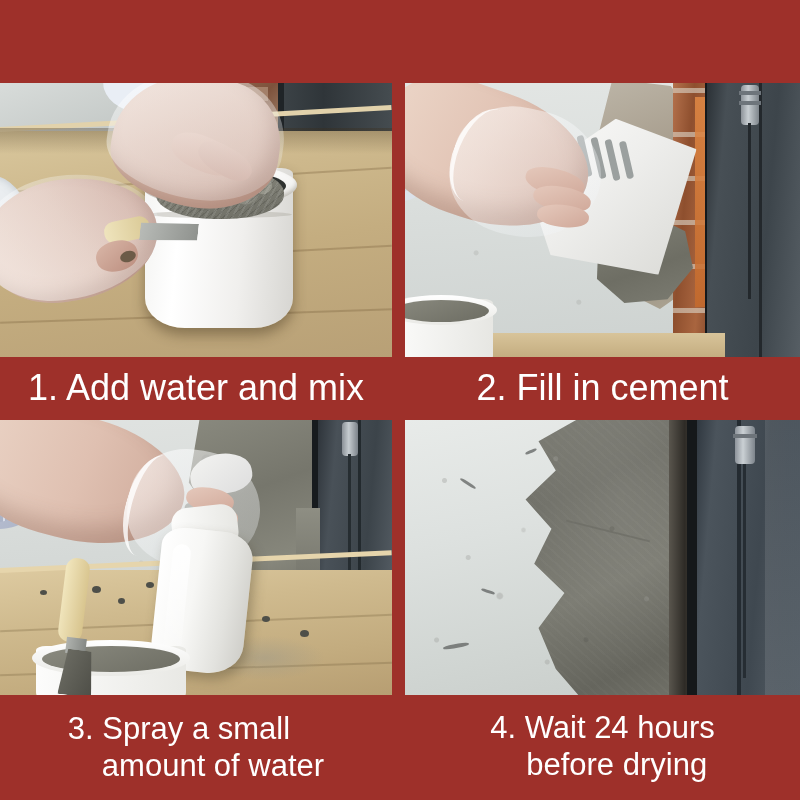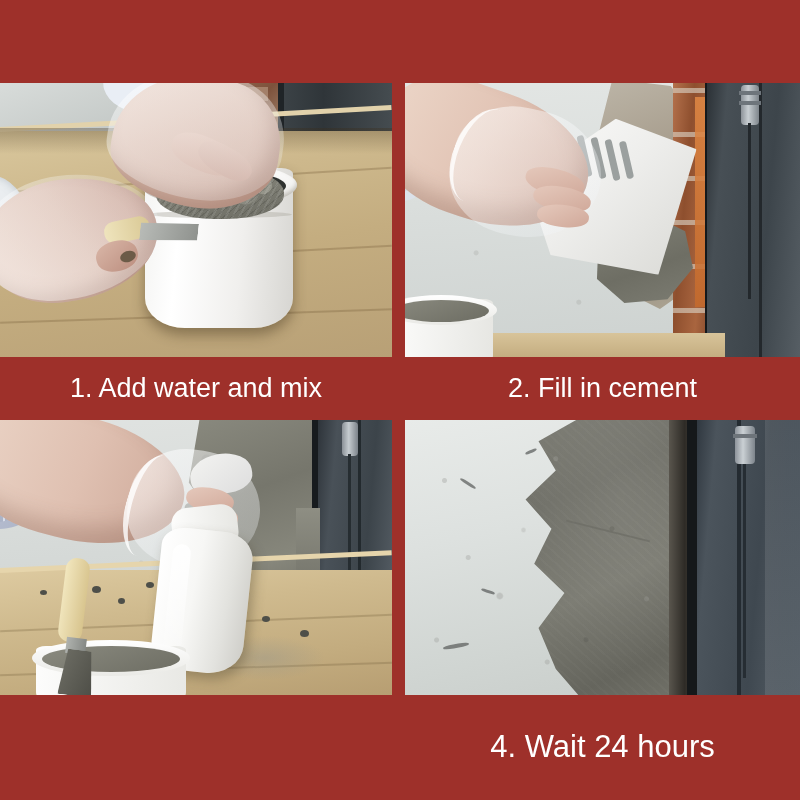--- a/index.html
+++ b/index.html
@@ -34,21 +34,21 @@
 
   
   .caption{
     position:absolute;display:flex;align-items:center;justify-content:center;
     color:#fff;text-align:center;line-height:1.18;
   }
   .cap1{left:0;top:357px;width:392px;height:63px;}
   .cap2{left:405px;top:357px;width:395px;height:63px;align-items:center;}
   .cap3{left:0;top:695px;width:392px;height:105px;}
   .cap4{left:405px;top:695px;width:395px;height:104px;}
-  .cap-txt{font-size:27px;font-weight:400;white-space:pre;}
+  .cap-txt{font-size:36px;font-weight:400;white-space:pre;}
   .cap-txt.two{font-size:31px;text-align:left;}
 
   
   .p1 .wall{position:absolute;left:0;top:0;width:392px;height:60px;
     background:linear-gradient(180deg,#cfd4d2 0%,#c3c8c6 60%,#b9beba 100%);}
   .p1 .wall-left{position:absolute;left:0;top:0;width:120px;height:58px;
     background:linear-gradient(160deg,#d8dcda,#c1c6c4);}
   .p1 .brick{position:absolute;left:200px;top:0;width:80px;height:46px;
     background:linear-gradient(135deg,#9c7257,#7d523c 60%,#a0836b);}
   .p1 .brick2{position:absolute;left:218px;top:4px;width:50px;height:14px;
@@ -472,20 +472,27 @@
     <div class="rightedge"></div>
     <div class="gapdark"></div>
     <div class="doorframe"></div>
     <div class="frame-sheen"></div>
     <div class="frame-line"></div>
     <div class="bolt"></div>
     <div class="bolt-r"></div>
     <div class="rod"></div>
   </div>
 
+  <div class="caption cap3">
+    <div>
+      <div class="cap-txt two">3. Spray a small</div>
+      <div class="cap-txt two" style="padding-left:34px">amount of water</div>
+    </div>
+  </div>
 
   <div class="caption cap4">
     <div>
       <div class="cap-txt two">4. Wait 24 hours</div>
+      <div class="cap-txt two" style="padding-left:36px">before drying</div>
     </div>
   </div>
 
 </div>
 
 </body></html>

